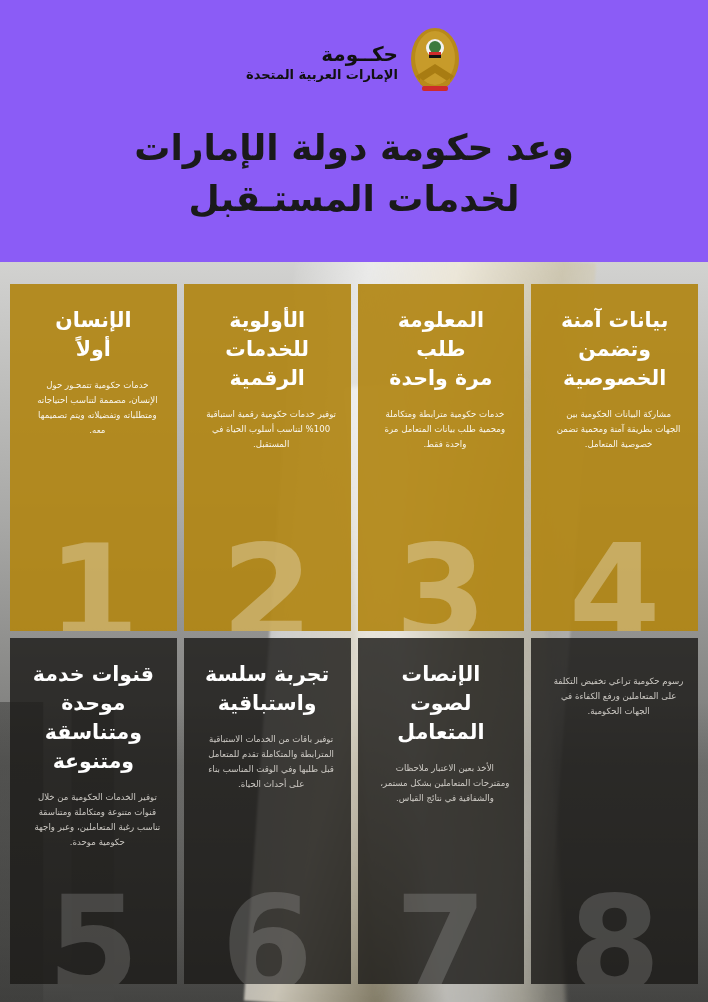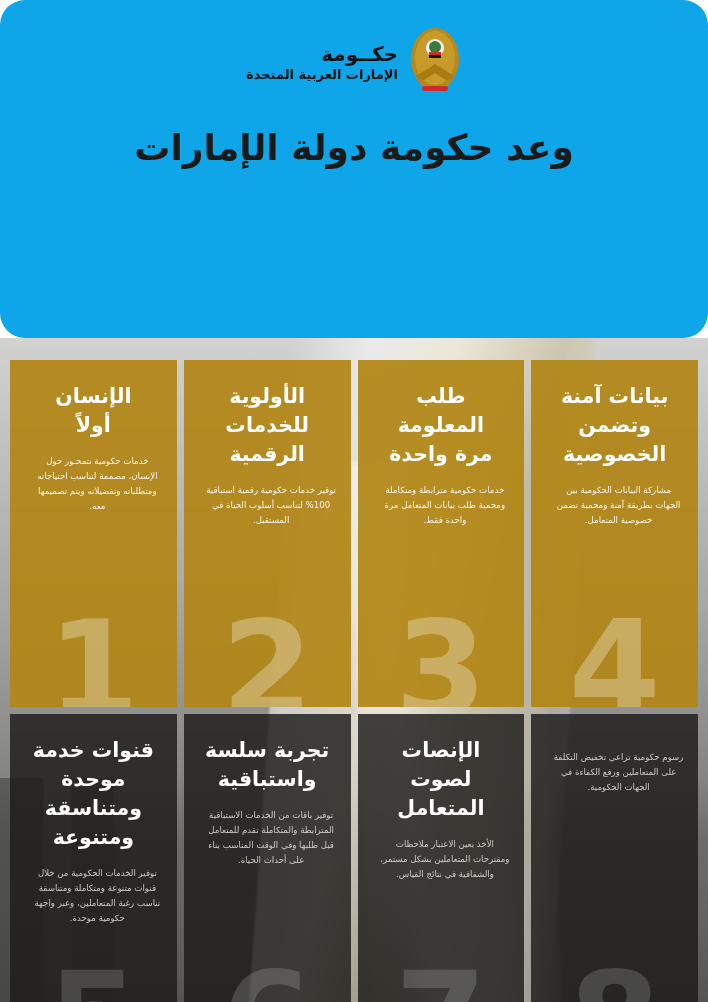--- a/index.html
+++ b/index.html
@@ -14,23 +14,22 @@
     position: relative;
     width: 708px;
     height: 1002px;
     overflow: hidden;
     background: #ffffff;
   }
 
   
   .header {
     position: relative;
-    height: 338px;
-    background: #0ea5e9;
-    border-radius: 25px;
+    height: 262px;
+    background: #8b5cf6;
   }
   .logo-row {
     display: flex;
     flex-direction: row;
     align-items: center;
     justify-content: center;
     gap: 10px;
     padding-top: 26px;
   }
   .emblem {
@@ -200,20 +199,21 @@
         <rect x="14" y="60" width="26" height="5" rx="2" fill="#ce2b2b"></rect>
       </svg>
       <div class="logo-text">
         <div class="l1">حكــومة</div>
         <div class="l2">الإمارات العربية المتحدة</div>
       </div>
     </div>
 
     <div class="main-title">
       <div class="tl1">وعد حكومة دولة الإمارات</div>
+      <div class="tl2">لخدمات المستـقبل</div>
     </div>
   </div>
 
   <div class="body-area">
     <div class="bg"></div>
     <div class="bg-city"></div>
     <div class="bg-flag"></div>
     <div class="bg-flag2"></div>
 
     <div class="grid">
@@ -223,22 +223,22 @@
           <div>بيانات آمنة</div>
           <div>وتضمن</div>
           <div>الخصوصية</div>
         </div>
         <div class="card-desc">مشاركة البيانات الحكومية بين الجهات بطريقة آمنة ومحمية تضمن خصوصية المتعامل.</div>
         <div class="card-num">4</div>
       </div>
 
       <div class="card gold">
         <div class="card-title">
+          <div>المعلومة</div>
           <div>طلب</div>
-          <div>المعلومة</div>
           <div>مرة واحدة</div>
         </div>
         <div class="card-desc">خدمات حكومية مترابطة ومتكاملة ومحمية طلب بيانات المتعامل مرة واحدة فقط.</div>
         <div class="card-num">3</div>
       </div>
 
       <div class="card gold">
         <div class="card-title">
           <div>الأولوية</div>
           <div>للخدمات</div>

